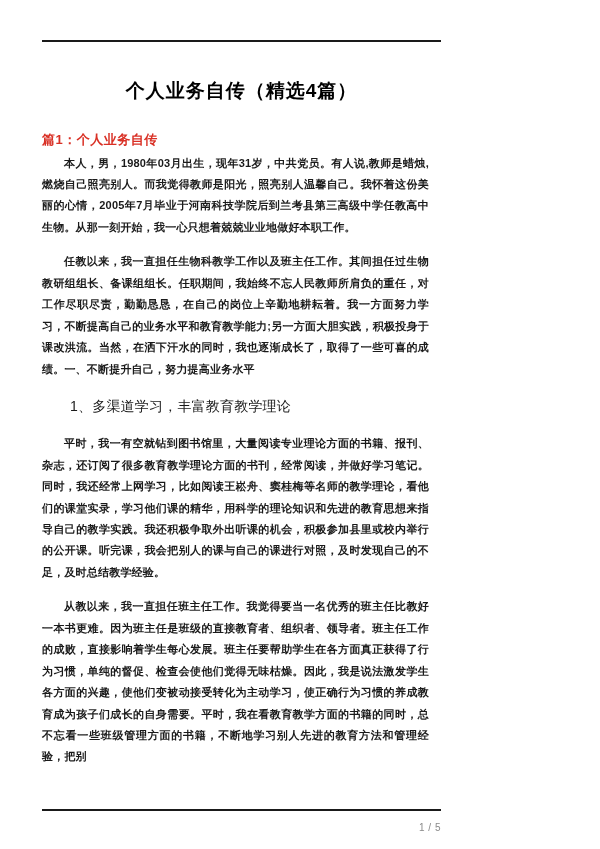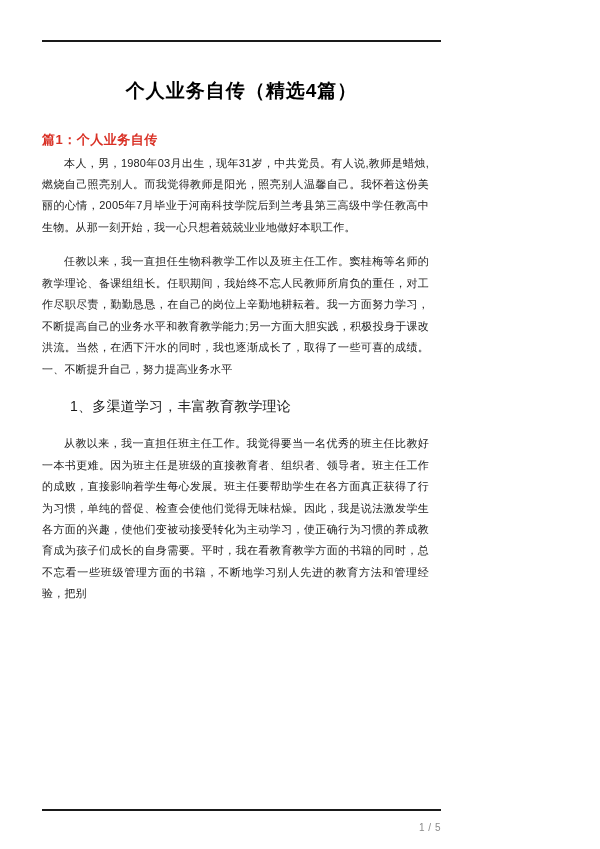--- a/index.html
+++ b/index.html
@@ -55,20 +55,21 @@
   }
 
   p.body {
     font-size: 11px;
     color: #1a1a1a;
     line-height: 1.95;
     margin: 0 12px 13px 0;
     text-align: justify;
     text-justify: inter-ideograph;
     letter-spacing: 0.2px;
+    font-weight: bold;
   }
   p.indent {
     text-indent: 2em;
   }
   .subhead {
     font-size: 14px;
     color: #1a1a1a;
     line-height: 1.95;
     margin: 0 0 13px 0;
     text-indent: 2em;
@@ -91,22 +92,23 @@
 
   <div class="rule rule-top"></div>
 
   <div class="content">
 
     <h1 class="doc-title">个人业务自传（精选4篇）</h1>
 
     <h2 class="section-heading">篇1：个人业务自传</h2>
 
     <p class="body indent">本人，男，1980年03月出生，现年31岁，中共党员。有人说,教师是蜡烛,燃烧自己照亮别人。而我觉得教师是阳光，照亮别人温馨自己。我怀着这份美丽的心情，2005年7月毕业于河南科技学院后到兰考县第三高级中学任教高中生物。从那一刻开始，我一心只想着兢兢业业地做好本职工作。</p>
-    <p class="body indent">任教以来，我一直担任生物科教学工作以及班主任工作。窦桂梅等名师的教学理论、备课组组长。任职期间，我始终不忘人民教师所肩负的重任，对工作尽职尽责，勤勤恳恳，在自己的岗位上辛勤地耕耘着。我一方面努力学习，不断提高自己的业务水平和教育教学能力;另一方面大胆实践，积极投身于课改洪流。当然，在洒下汗水的同时，我也逐渐成长了，取得了一些可喜的成绩。一、不断提升自己，努力提高业务水平</p>
+    <p class="body indent">任教以来，我一直担任生物科教学工作以及班主任工作。其间担任过生物教研组组长、备课组组长。任职期间，我始终不忘人民教师所肩负的重任，对工作尽职尽责，勤勤恳恳，在自己的岗位上辛勤地耕耘着。我一方面努力学习，不断提高自己的业务水平和教育教学能力;另一方面大胆实践，积极投身于课改洪流。当然，在洒下汗水的同时，我也逐渐成长了，取得了一些可喜的成绩。一、不断提升自己，努力提高业务水平</p>
     <p class="subhead">1、多渠道学习，丰富教育教学理论</p>
+    <p class="body indent">平时，我一有空就钻到图书馆里，大量阅读专业理论方面的书籍、报刊、杂志，还订阅了很多教育教学理论方面的书刊，经常阅读，并做好学习笔记。同时，我还经常上网学习，比如阅读王崧舟、窦桂梅等名师的教学理论，看他们的课堂实录，学习他们课的精华，用科学的理论知识和先进的教育思想来指导自己的教学实践。我还积极争取外出听课的机会，积极参加县里或校内举行的公开课。听完课，我会把别人的课与自己的课进行对照，及时发现自己的不足，及时总结教学经验。</p>
     <p class="body indent">从教以来，我一直担任班主任工作。我觉得要当一名优秀的班主任比教好一本书更难。因为班主任是班级的直接教育者、组织者、领导者。班主任工作的成败，直接影响着学生每心发展。班主任要帮助学生在各方面真正获得了行为习惯，单纯的督促、检查会使他们觉得无味枯燥。因此，我是说法激发学生各方面的兴趣，使他们变被动接受转化为主动学习，使正确行为习惯的养成教育成为孩子们成长的自身需要。平时，我在看教育教学方面的书籍的同时，总不忘看一些班级管理方面的书籍，不断地学习别人先进的教育方法和管理经验，把别</p>
 
   </div>
 
   <div class="rule rule-bottom"></div>
 
   <div class="footer">1 / 5</div>
 
 </div>
 

